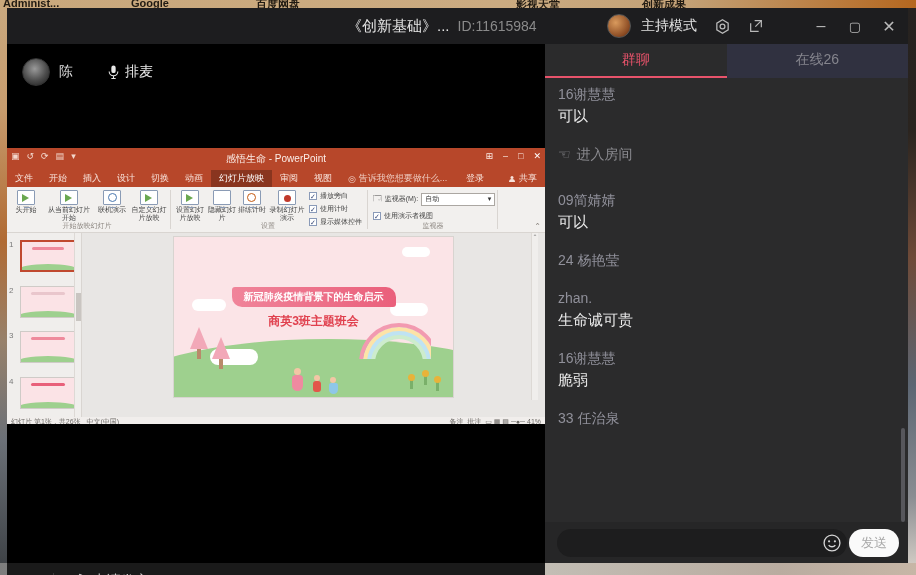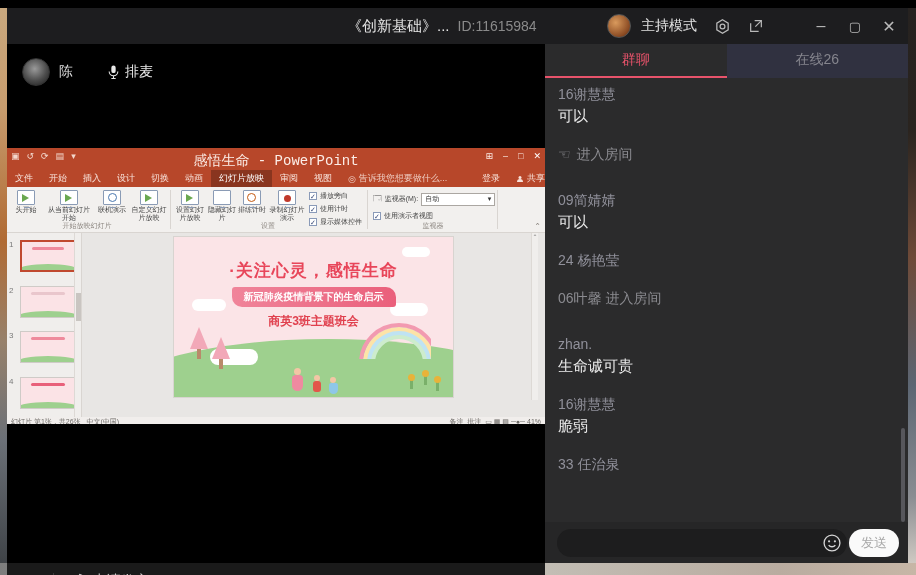--- a/index.html
+++ b/index.html
@@ -40,26 +40,26 @@
     background:radial-gradient(circle at 45% 38%,#9a9a9a,#4c4c4c 55%,#191919);border:1px solid #333;}
   .pr-name{color:#ddd;font-size:14px;margin-left:9px;}
   .pr-mic{margin-left:34px;display:flex;align-items:center;gap:5px;color:#e8e8e8;font-size:14px;cursor:pointer;}
 
   .video-area{left:0;top:56px;width:538px;height:427px;background:#000;}
 
   
   .ppt{left:0;top:48px;width:538px;height:276px;background:#f2f0ee;overflow:hidden;font-size:8px;}
   .ppt-titlebar{left:0;top:0;width:538px;height:22px;background:#b7472a;color:#f6ddd4;}
   .qat{position:absolute;left:4px;top:3px;display:flex;gap:7px;font-size:9px;color:#f3d7cc;}
-  .ppt-title{position:absolute;left:0;top:4px;width:538px;text-align:center;font-size:14px;color:#fceee8;font-family:Liberation Mono, monospace;}
+  .ppt-title{position:absolute;left:0;top:4px;width:538px;text-align:center;font-size:10px;color:#fceee8;}
   .ppt-winctl{position:absolute;right:4px;top:3px;display:flex;gap:10px;font-size:9px;color:#fbe9e2;}
   .ppt-tabs{left:0;top:22px;width:538px;height:17px;background:#b7472a;display:flex;align-items:stretch;color:#f8e2da;font-size:9px;}
   .ptab{padding:0 8px;display:flex;align-items:center;}
   .ptab.active{background:rgba(0,0,0,.25);color:#fff;}
-  .ptabs-right{margin-left:auto;display:flex;align-items:center;gap:16px;}
+  .ptabs-right{margin-left:auto;display:flex;align-items:center;gap:24px;padding-right:8px;}
   .ppt-ribbon{left:0;top:39px;width:538px;height:46px;background:#f2f0ee;border-bottom:1px solid #d9d5d1;}
   .rgroup-label{position:absolute;bottom:1px;font-size:7px;color:#8c8680;text-align:center;}
   .rdiv{position:absolute;top:3px;bottom:3px;width:1px;background:#d9d5d1;}
   .rbtn{position:absolute;top:3px;display:flex;flex-direction:column;align-items:center;gap:1px;
     font-size:7px;color:#444;text-align:center;line-height:8px;width:40px;}
   .rico{width:18px;height:15px;border:1px solid #8a9bb5;background:#fff;position:relative;border-radius:1px;}
   .rico:after{content:"";position:absolute;left:6px;bottom:-4px;width:6px;height:1px;background:#8a9bb5;box-shadow:0 -2px 0 -0px #8a9bb5 inset;}
   .rico i{position:absolute;left:4px;top:3px;width:0;height:0;border-left:7px solid #6aa84f;border-top:4px solid transparent;border-bottom:4px solid transparent;}
   .rico.clock i{border:none;left:3px;top:2px;width:9px;height:9px;border-radius:50%;border:1px solid #c45911;}
   .rico.globe i{border:none;left:4px;top:2px;width:9px;height:9px;border-radius:50%;border:1px solid #4a78b0;}
@@ -127,20 +127,27 @@
     color:#ddd;font-size:14px;padding:0 34px 0 12px;}
   .emoji-btn{position:absolute;right:66px;width:20px;height:20px;cursor:pointer;}
   .send-btn{position:absolute;right:9px;width:50px;height:28px;border-radius:14px;background:#fafafa;border:none;
     color:#a9a9a9;font-size:13px;cursor:pointer;}
 </style>
 </head>
 <body>
 
 <div class="screen">
 
+  <div class="abs desk-top">
+    <span style="left:3px">Administ...</span>
+    <span style="left:131px">Google</span>
+    <span style="left:256px">百度网盘</span>
+    <span style="left:516px">影视天堂</span>
+    <span style="left:642px">创新成果</span>
+  </div>
   <div class="abs desk-left"></div>
   <div class="abs desk-right"></div>
   <div class="abs desk-bottom">
     <i class="blob" style="left:10px;width:48px;background:#1d1d1d;border-radius:8px;"></i>
     <i class="blob" style="left:78px;width:34px;background:#2f8fd4;"></i>
     <i class="blob" style="left:152px;width:48px;background:#d41f2c;"></i>
   </div>
 
   <div class="abs app">
 
@@ -366,21 +373,20 @@
                 <div class="rainbow"></div>
                 <div class="fig" style="left:120px;bottom:22px;width:7px;height:7px;background:#f3c6a5;"></div>
                 <div class="fig" style="left:118px;bottom:6px;width:11px;height:16px;border-radius:4px 4px 6px 6px;background:#ef8aa0;"></div>
                 <div class="fig" style="left:140px;bottom:16px;width:6px;height:6px;background:#f3c6a5;"></div>
                 <div class="fig" style="left:139px;bottom:5px;width:8px;height:11px;border-radius:3px;background:#e2574a;"></div>
                 <div class="fig" style="left:156px;bottom:14px;width:6px;height:6px;background:#f3c6a5;"></div>
                 <div class="fig" style="left:155px;bottom:3px;width:9px;height:11px;border-radius:3px 3px 6px 6px;background:#8ec7e8;"></div>
                 <div class="flower" style="right:40px;bottom:8px;"></div>
                 <div class="flower" style="right:26px;bottom:12px;"></div>
                 <div class="flower" style="right:14px;bottom:6px;"></div>
-                <div class="s-title">·关注心灵，感悟生命</div>
                 <div class="s-banner">新冠肺炎疫情背景下的生命启示</div>
                 <div class="s-line3">商英3班主题班会</div>
               </div>
               <div class="sscroll">⌃</div>
             </div>
 
           </div>
 
           <div class="abs ppt-status">
             <span class="l">
@@ -429,23 +435,20 @@
           <span>☜</span>
           <span>进入房间</span>
         </div>
         <div class="msg">
           <div class="m-name">09简婧婧</div>
           <div class="m-text">可以</div>
         </div>
         <div class="msg">
           <div class="m-name">24 杨艳莹</div>
         </div>
-        <div class="m-sys">
-          <span>06叶馨 进入房间</span>
-        </div>
         <div class="msg">
           <div class="m-name">zhan.</div>
           <div class="m-text">生命诚可贵</div>
         </div>
         <div class="msg">
           <div class="m-name">16谢慧慧</div>
           <div class="m-text">脆弱</div>
         </div>
         <div class="msg">
           <div class="m-name">33 任治泉</div>

